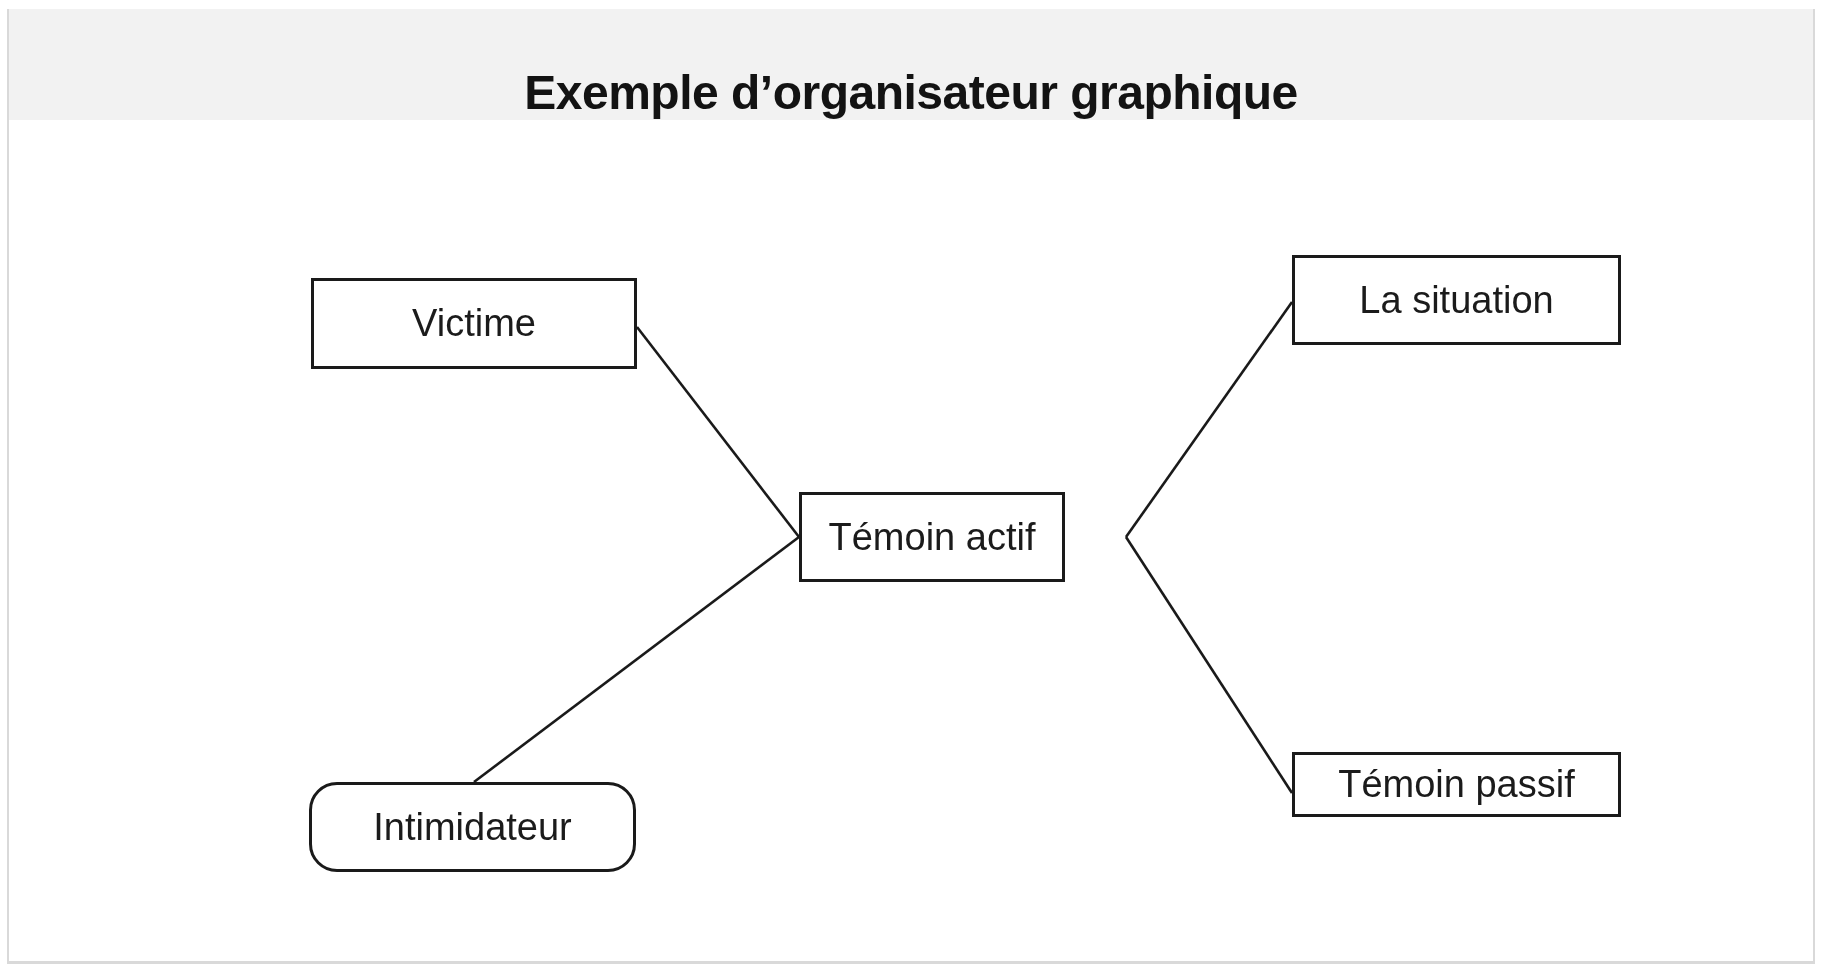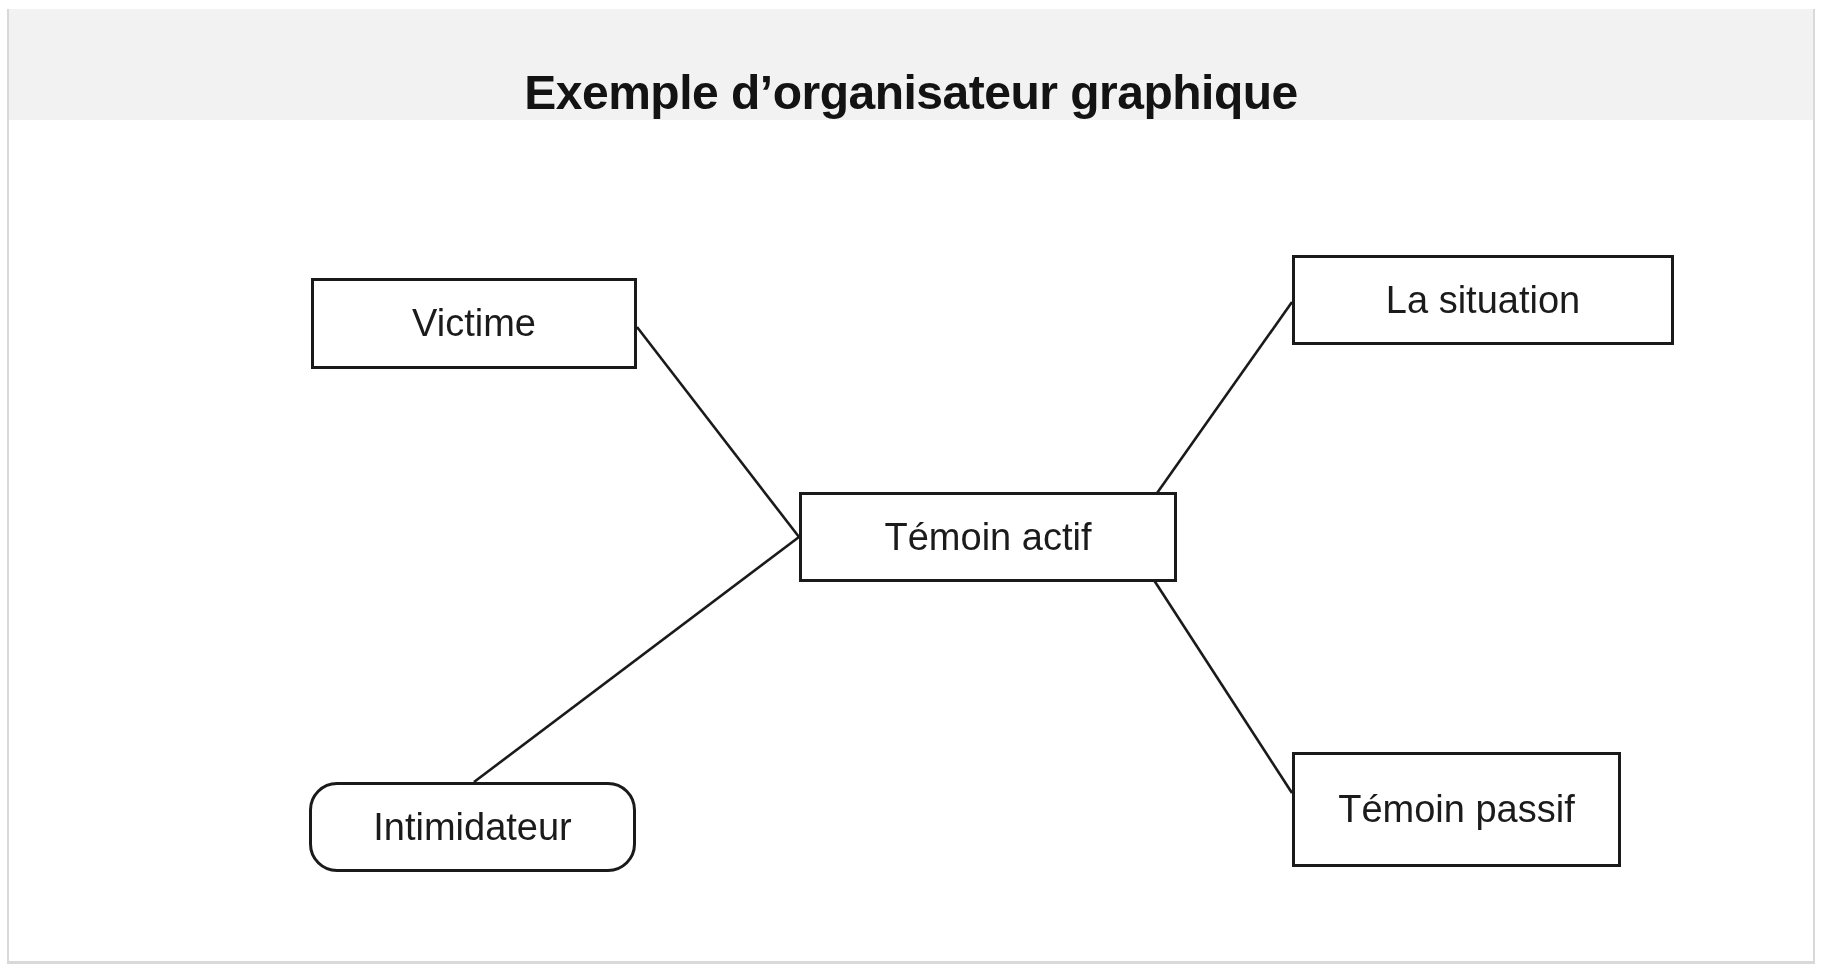--- a/index.html
+++ b/index.html
@@ -72,24 +72,24 @@
     position: absolute;
     background: #ffffff;
     border: 3px solid var(--node-border);
     display: flex;
     align-items: center;
     justify-content: center;
     font-size: 38px;
     color: var(--text);
   }
   .node-victime      { left: 307px;  top: 278px; width: 326px; height: 91px; }
-  .node-la-situation { left: 1288px; top: 255px; width: 382px; height: 90px; }
-  .node-temoin-actif { left: 795px;  top: 492px; width: 378px; height: 90px; }
+  .node-la-situation { left: 1288px; top: 255px; width: 329px; height: 90px; }
+  .node-temoin-actif { left: 795px;  top: 492px; width: 266px; height: 90px; }
   .node-intimidateur { left: 305px;  top: 782px; width: 327px; height: 90px; border-radius: 28px; }
-  .node-temoin-passif{ left: 1288px; top: 752px; width: 329px; height: 115px; }
+  .node-temoin-passif{ left: 1288px; top: 752px; width: 329px; height: 65px; }
 </style>
 </head>
 <body>
 
 <div class="page">
 
   <div class="frame">
     <div class="header">
       <div class="title">Exemple d’organisateur graphique</div>
     </div>

